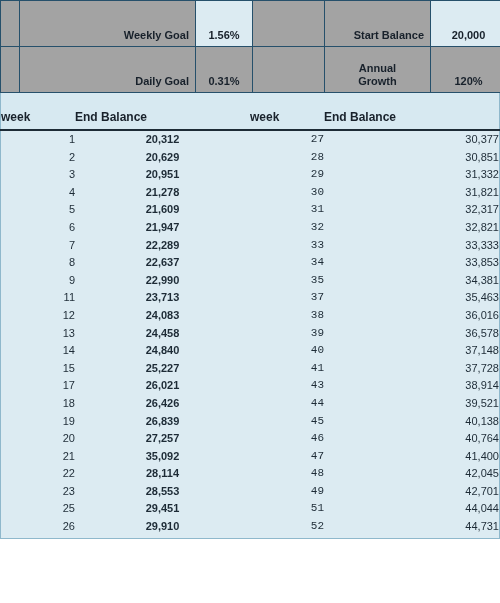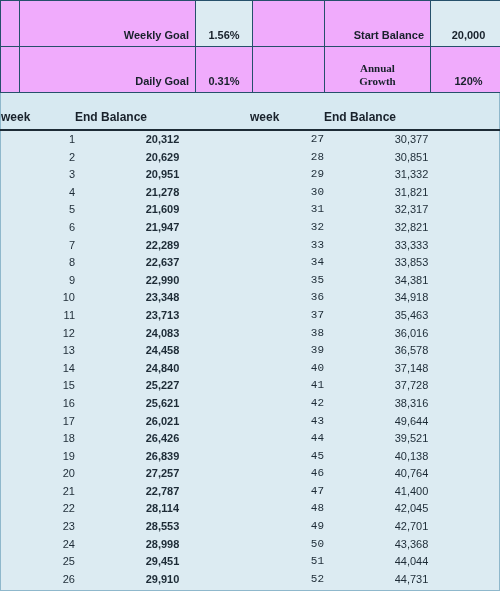--- a/index.html
+++ b/index.html
@@ -24,36 +24,36 @@
     border: 1px solid #26506b;
     padding: 0;
     height: 45px;
     vertical-align: bottom;
     font-size: 11px;
     font-weight: bold;
     color: #18212b;
     background: #92ced f;
   }
   .param-block td {
-    background: #f0abfc;
+    background: #a3a3a3;
   }
   .cell-pad {
     padding: 0 6px 4px 6px;
     line-height: 13px;
   }
   .label-cell { text-align: right; }
   .value-cell {
     text-align: right;
     background: #dcebf2 !important;
   }
   .value-cell-plain {
     text-align: center;
   }
   .blank-cell {}
-  .wrap-label { text-align: center; font-family: Liberation Serif, serif; }
+  .wrap-label { text-align: center; }
 
   
   .c1 { width: 18px; }
   .c2 { width: 175px; }
   .c3 { width: 56px; }
   .c4 { width: 71px; }
   .c5 { width: 105px; }
   .c6 { width: 75px; }
 
   
@@ -93,21 +93,21 @@
     border: none;
   }
   .th-week   { text-align: left;  padding-left: 13px; }
   .th-bal    { text-align: left;  padding-left: 88px; }
   .th-week2  { text-align: left;  padding-left: 13px; }
   .th-bal2   { text-align: left;  padding-left: 87px; }
 
   .td-week  { text-align: right; padding-right: 36px; }
   .td-bal   { text-align: center; padding-right: 66px; font-weight: bold; }
   .td-week2 { text-align: right; padding-right: 36px; font-family: Liberation Mono, monospace; }
-  .td-bal2  { text-align: center; padding-right: 67px; }
+  .td-bal2  { text-align: right; padding-right: 67px; }
 
   .w-week { width: 74px; }
   .w-bal  { width: 175px; }
   .w-week2{ width: 74px; }
   .w-bal2 { width: 175px; }
 
   .bottom-edge {
     width: 500px;
     height: 3px;
     background: #dcebf2;
@@ -220,26 +220,20 @@
         <td class="w-week2 td-week2">34</td>
         <td class="w-bal2 td-bal2">33,853</td>
       </tr>
       <tr>
         <td class="w-week td-week">9</td>
         <td class="w-bal td-bal">22,990</td>
         <td class="w-week2 td-week2">35</td>
         <td class="w-bal2 td-bal2">34,381</td>
       </tr>
       <tr>
-        <td class="w-week td-week">10</td>
-        <td class="w-bal td-bal">23,348</td>
-        <td class="w-week2 td-week2">36</td>
-        <td class="w-bal2 td-bal2">34,918</td>
-      </tr>
-      <tr>
         <td class="w-week td-week">11</td>
         <td class="w-bal td-bal">23,713</td>
         <td class="w-week2 td-week2">37</td>
         <td class="w-bal2 td-bal2">35,463</td>
       </tr>
       <tr>
         <td class="w-week td-week">12</td>
         <td class="w-bal td-bal">24,083</td>
         <td class="w-week2 td-week2">38</td>
         <td class="w-bal2 td-bal2">36,016</td>
@@ -256,30 +250,24 @@
         <td class="w-week2 td-week2">40</td>
         <td class="w-bal2 td-bal2">37,148</td>
       </tr>
       <tr>
         <td class="w-week td-week">15</td>
         <td class="w-bal td-bal">25,227</td>
         <td class="w-week2 td-week2">41</td>
         <td class="w-bal2 td-bal2">37,728</td>
       </tr>
       <tr>
-        <td class="w-week td-week">16</td>
-        <td class="w-bal td-bal">25,621</td>
-        <td class="w-week2 td-week2">42</td>
-        <td class="w-bal2 td-bal2">38,316</td>
-      </tr>
-      <tr>
         <td class="w-week td-week">17</td>
         <td class="w-bal td-bal">26,021</td>
         <td class="w-week2 td-week2">43</td>
-        <td class="w-bal2 td-bal2">49,644</td>
+        <td class="w-bal2 td-bal2">38,914</td>
       </tr>
       <tr>
         <td class="w-week td-week">18</td>
         <td class="w-bal td-bal">26,426</td>
         <td class="w-week2 td-week2">44</td>
         <td class="w-bal2 td-bal2">39,521</td>
       </tr>
       <tr>
         <td class="w-week td-week">19</td>
         <td class="w-bal td-bal">26,839</td>
@@ -287,43 +275,37 @@
         <td class="w-bal2 td-bal2">40,138</td>
       </tr>
       <tr>
         <td class="w-week td-week">20</td>
         <td class="w-bal td-bal">27,257</td>
         <td class="w-week2 td-week2">46</td>
         <td class="w-bal2 td-bal2">40,764</td>
       </tr>
       <tr>
         <td class="w-week td-week">21</td>
-        <td class="w-bal td-bal">22,787</td>
+        <td class="w-bal td-bal">35,092</td>
         <td class="w-week2 td-week2">47</td>
         <td class="w-bal2 td-bal2">41,400</td>
       </tr>
       <tr>
         <td class="w-week td-week">22</td>
         <td class="w-bal td-bal">28,114</td>
         <td class="w-week2 td-week2">48</td>
         <td class="w-bal2 td-bal2">42,045</td>
       </tr>
       <tr>
         <td class="w-week td-week">23</td>
         <td class="w-bal td-bal">28,553</td>
         <td class="w-week2 td-week2">49</td>
         <td class="w-bal2 td-bal2">42,701</td>
       </tr>
       <tr>
-        <td class="w-week td-week">24</td>
-        <td class="w-bal td-bal">28,998</td>
-        <td class="w-week2 td-week2">50</td>
-        <td class="w-bal2 td-bal2">43,368</td>
-      </tr>
-      <tr>
         <td class="w-week td-week">25</td>
         <td class="w-bal td-bal">29,451</td>
         <td class="w-week2 td-week2">51</td>
         <td class="w-bal2 td-bal2">44,044</td>
       </tr>
       <tr>
         <td class="w-week td-week">26</td>
         <td class="w-bal td-bal">29,910</td>
         <td class="w-week2 td-week2">52</td>
         <td class="w-bal2 td-bal2">44,731</td>

